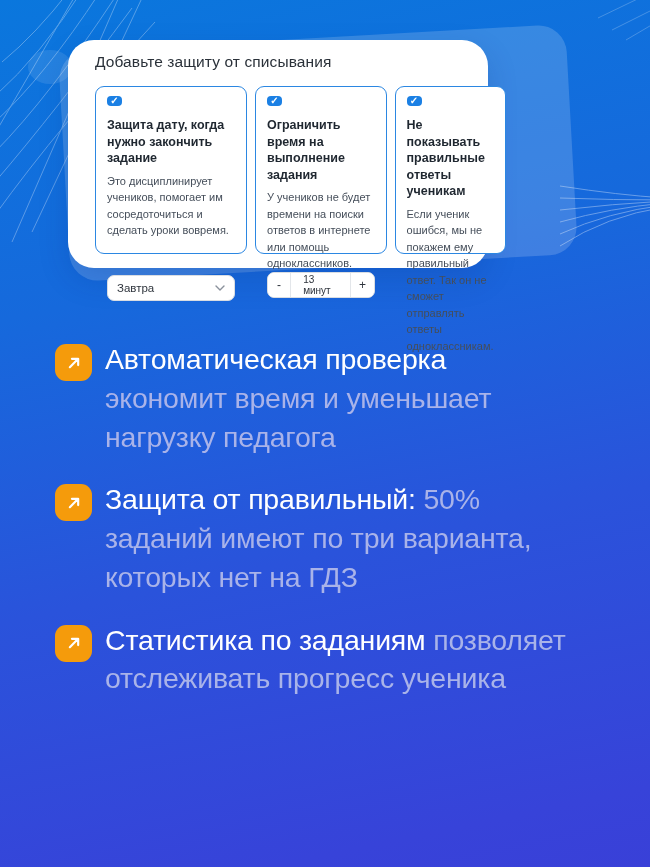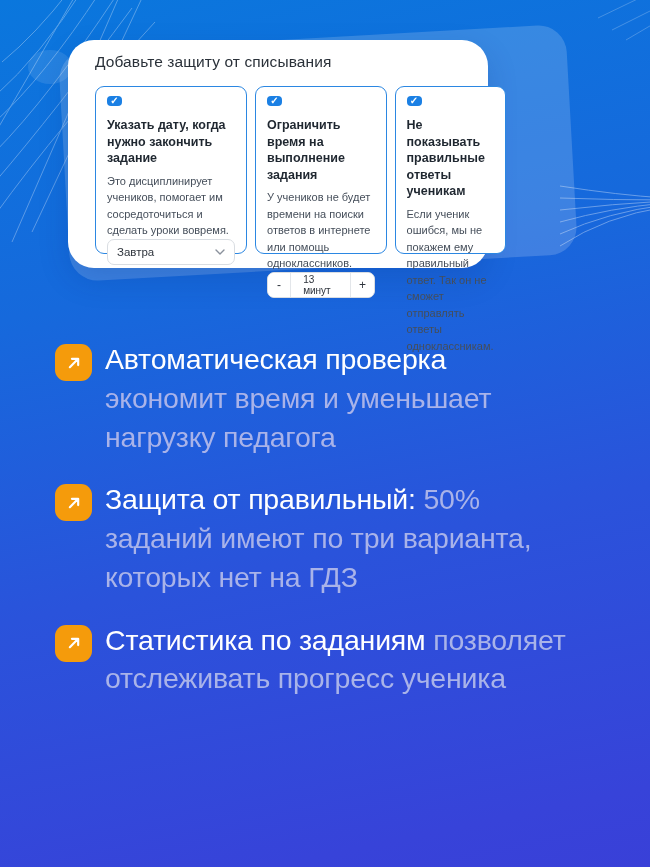--- a/index.html
+++ b/index.html
@@ -34,21 +34,21 @@
     width:15px; height:15px; background:#1b80e4; border-radius:4px;
     display:flex; align-items:center; justify-content:center;
     color:#fff; font-size:10px; font-weight:700; line-height:1;
   }
   .option-title { margin-top:11px; font-size:12.5px; font-weight:700; color:#1f2730; line-height:1.32; }
   .option-desc { margin-top:6px; font-size:11px; color:#454e5a; line-height:1.5; }
   .option-control { margin-top:auto; }
   .select {
     width:128px; height:26px; border:1px solid #d9dde2; border-radius:7px; background:#fff;
     display:flex; align-items:center; justify-content:space-between; padding:0 9px;
-    font-size:11.5px; color:#2e343c; cursor:pointer;
+    font-size:11.5px; color:#2e343c; cursor:pointer;margin-top:36px;
   }
   .chevron { display:flex; align-items:center; }
   .stepper {
     display:inline-flex; height:26px; border:1px solid #d9dde2; border-radius:7px;
     overflow:hidden; background:#fff; align-items:stretch;
   }
   .stepper-btn {
     width:26px; display:flex; align-items:center; justify-content:center;
     font-size:12px; color:#2e343c; cursor:pointer; background:#fff; border:none;
   }
@@ -102,21 +102,21 @@
 
 <div class="card-backdrop"></div>
 
 <div class="hero-card">
   <div class="hero-title">Добавьте защиту от списывания</div>
 
   <div class="options">
 
     <div class="option">
       <span class="checkbox">✓</span>
-      <div class="option-title">Указать дату, когда нужно закончить задание</div>
+      <div class="option-title">Защита дату, когда нужно закончить задание</div>
       <div class="option-desc">Это дисциплинирует учеников, помогает им сосредоточиться и сделать уроки вовремя.</div>
       <div class="option-control">
         <div class="select">
           <span>Завтра</span>
           <span class="chevron">
             <svg width="10" height="6" viewBox="0 0 10 6">
                 <path d="M1 1 L5 5 L9 1" stroke="#8a919c" stroke-width="1.4" fill="none" stroke-linecap="round" stroke-linejoin="round"></path>
               </svg>
           </span>
         </div>

